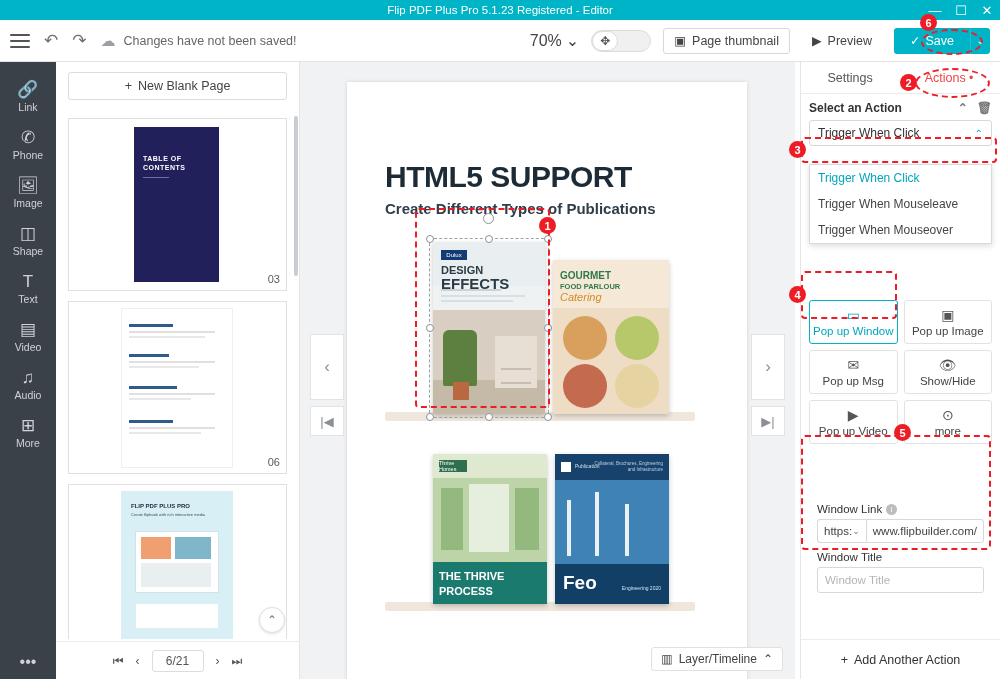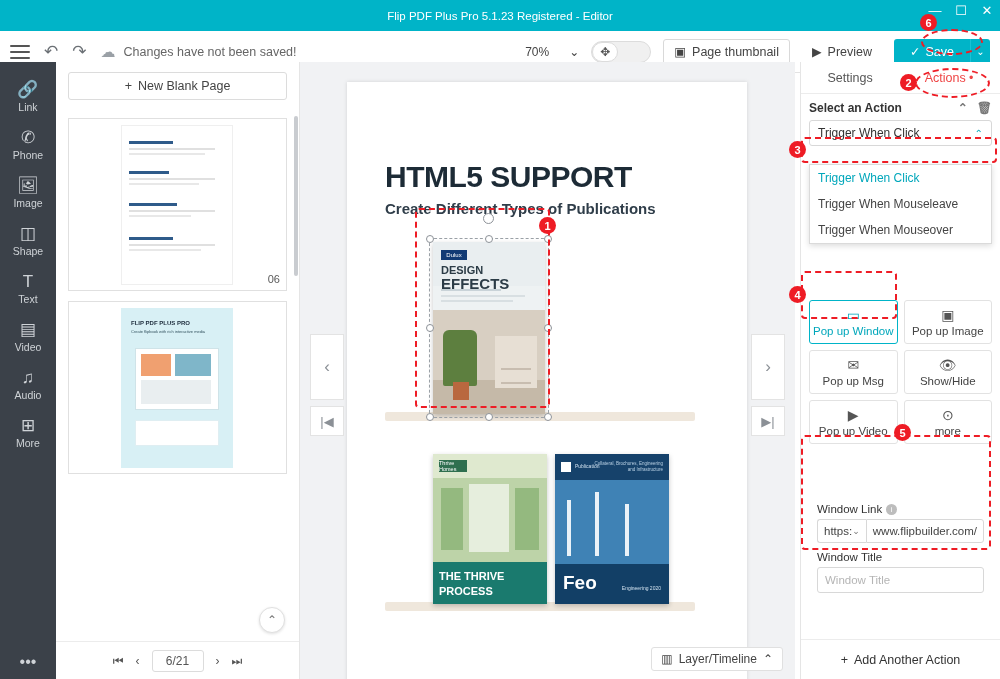--- a/index.html
+++ b/index.html
@@ -8,21 +8,21 @@
     width:1000px; height:679px;
     font-family:"Liberation Sans", sans-serif;
     font-size:12px;
     color:#333;
     background:#fff;
     overflow:hidden;
     position:relative;
   }
   
   .titlebar {
-    height:31px; background:#00b4c8; color:#fff;
+    height:20px; background:#00b4c8; color:#fff;
     display:flex; align-items:center; justify-content:center;
     font-size:11.5px; position:relative;
   }
   .titlebar .win-controls {
     position:absolute; right:0; top:0; height:20px;
     display:flex; align-items:center;
   }
   .titlebar .win-controls span {
     width:26px; height:20px; display:flex; align-items:center; justify-content:center;
     font-size:13px; color:#fff;
@@ -32,21 +32,21 @@
     height:42px; background:#fff; border-bottom:1px solid #e3e3e3;
     display:flex; align-items:center; padding:0 10px; position:relative;
   }
   .tb-left { display:flex; align-items:center; gap:14px; }
   .hamburger { width:20px; display:flex; flex-direction:column; gap:4px; cursor:pointer; }
   .hamburger i { display:block; height:2px; background:#555; border-radius:1px; }
   .icon-btn { color:#6b7075; font-size:17px; cursor:pointer; line-height:1; }
   .unsaved { color:#666; font-size:12.5px; display:flex; align-items:center; gap:8px; }
   .cloud-ico { font-size:15px; color:#9aa0a6; }
   .tb-right { margin-left:auto; display:flex; align-items:center; gap:12px; }
-  .zoom-sel { display:flex; align-items:center; gap:20px; color:#444; font-size:12px; cursor:pointer; }
+  .zoom-sel { display:flex; align-items:center; gap:4px; color:#444; font-size:16px; cursor:pointer; }
   .toggle-pill {
     width:60px; height:22px; border-radius:11px; background:#f0f0f0; border:1px solid #dcdcdc;
     position:relative; display:flex; align-items:center; cursor:pointer;
   }
   .toggle-pill .knob {
     width:26px; height:20px; border-radius:10px; background:#fff; border:1px solid #dcdcdc;
     position:absolute; left:0; top:0; display:flex; align-items:center; justify-content:center;
     font-size:12px; color:#555;
   }
   .ghost-btn {
@@ -312,20 +312,27 @@
 
 <div class="thumbs">
   <div class="newpage">
     <span>+</span>
     <span>New Blank Page</span>
   </div>
 
   <div class="thumb-list">
     <div class="thumb-scroll"></div>
 
+    <div class="thumb">
+      <div style="position:absolute;left:65px;top:8px;width:85px;height:155px;background:#21205a;"></div>
+      <div style="position:absolute;left:74px;top:36px;font-size:7px;color:#fff;font-weight:bold;letter-spacing:.5px;">TABLE OF</div>
+      <div style="position:absolute;left:74px;top:45px;font-size:7px;color:#fff;font-weight:bold;letter-spacing:.5px;">CONTENTS</div>
+      <div style="position:absolute;left:74px;top:58px;width:26px;height:1px;background:#6f6fa8;"></div>
+      <span class="num">03</span>
+    </div>
 
     <div class="thumb">
       <div style="position:absolute;left:52px;top:6px;width:112px;height:160px;background:#fff;border:1px solid #efefef;"></div>
       <div style="position:absolute;left:60px;top:22px;width:44px;height:3px;background:#2f5b8a;"></div>
       <div style="position:absolute;left:60px;top:29px;width:86px;height:2px;background:#e0e0e0;"></div>
       <div style="position:absolute;left:60px;top:34px;width:76px;height:2px;background:#e8e8e8;"></div>
       <div style="position:absolute;left:60px;top:52px;width:40px;height:3px;background:#2f5b8a;"></div>
       <div style="position:absolute;left:60px;top:59px;width:86px;height:2px;background:#e0e0e0;"></div>
       <div style="position:absolute;left:60px;top:64px;width:70px;height:2px;background:#e8e8e8;"></div>
       <div style="position:absolute;left:60px;top:84px;width:48px;height:3px;background:#2f5b8a;"></div>
@@ -393,20 +400,31 @@
       <div class="handle" style="left:calc(50% - 4px);top:-4px;"></div>
       <div class="handle" style="right:-4px;top:-4px;"></div>
       <div class="handle" style="left:-4px;top:calc(50% - 4px);"></div>
       <div class="handle" style="right:-4px;top:calc(50% - 4px);"></div>
       <div class="handle" style="left:-4px;bottom:-4px;"></div>
       <div class="handle" style="left:calc(50% - 4px);bottom:-4px;"></div>
       <div class="handle" style="right:-4px;bottom:-4px;"></div>
     </div>
     <div class="rot-handle" style="left:136px;top:131px;"></div>
 
+    <div class="bookcard" style="left:206px;top:178px;width:116px;height:154px;background:#f6e8d6;">
+      <div style="position:absolute;left:0;top:0;right:0;height:46px;background:#f6e8d6;"></div>
+      <div style="position:absolute;left:7px;top:10px;font-size:10px;font-weight:bold;color:#2f7a4a;">GOURMET</div>
+      <div style="position:absolute;left:7px;top:22px;font-size:7.5px;font-weight:bold;color:#2f7a4a;">FOOD PARLOUR</div>
+      <div style="position:absolute;left:7px;top:31px;font-size:11px;font-style:italic;color:#d58b2a;">Catering</div>
+      <div style="position:absolute;left:0;top:48px;right:0;bottom:0;background:#efdcc5;"></div>
+      <div style="position:absolute;left:10px;top:56px;width:44px;height:44px;border-radius:50%;background:#d8a05c;"></div>
+      <div style="position:absolute;left:62px;top:56px;width:44px;height:44px;border-radius:50%;background:#b7c86a;"></div>
+      <div style="position:absolute;left:10px;top:104px;width:44px;height:44px;border-radius:50%;background:#c46a4f;"></div>
+      <div style="position:absolute;left:62px;top:104px;width:44px;height:44px;border-radius:50%;background:#e5d3a1;"></div>
+    </div>
 
     <div class="bookcard" style="left:86px;top:372px;width:114px;height:150px;background:#dfe9cf;">
       <div style="position:absolute;left:6px;top:6px;width:28px;height:12px;background:#2f6f4f;color:#fff;font-size:5.5px;display:flex;align-items:center;justify-content:center;">Thrive Homes</div>
       <div style="position:absolute;left:0;top:24px;right:0;height:84px;background:#bdd3a8;"></div>
       <div style="position:absolute;left:8px;top:34px;width:22px;height:62px;background:#94b97f;"></div>
       <div style="position:absolute;left:36px;top:30px;width:40px;height:68px;background:#e6eedd;"></div>
       <div style="position:absolute;left:82px;top:34px;width:24px;height:62px;background:#94b97f;"></div>
       <div style="position:absolute;left:0;bottom:0;right:0;height:42px;background:#1a7a6e;"></div>
       <div style="position:absolute;left:6px;bottom:22px;font-size:11px;font-weight:bold;color:#fff;">THE THRIVE</div>
       <div style="position:absolute;left:6px;bottom:7px;font-size:11px;font-weight:bold;color:#fff;">PROCESS</div>

